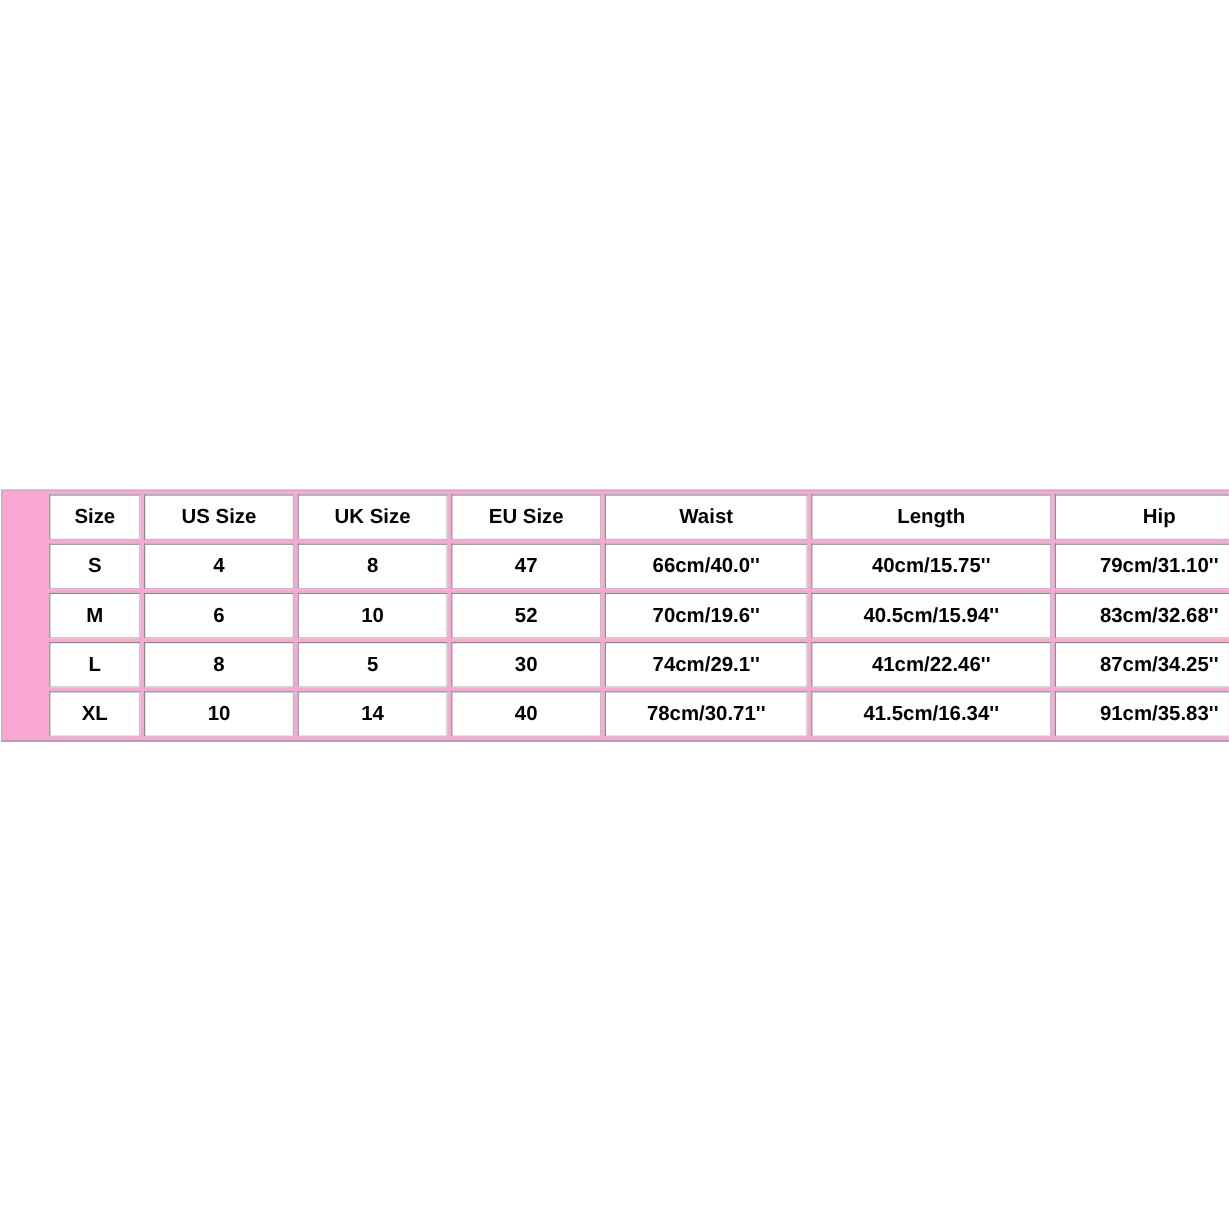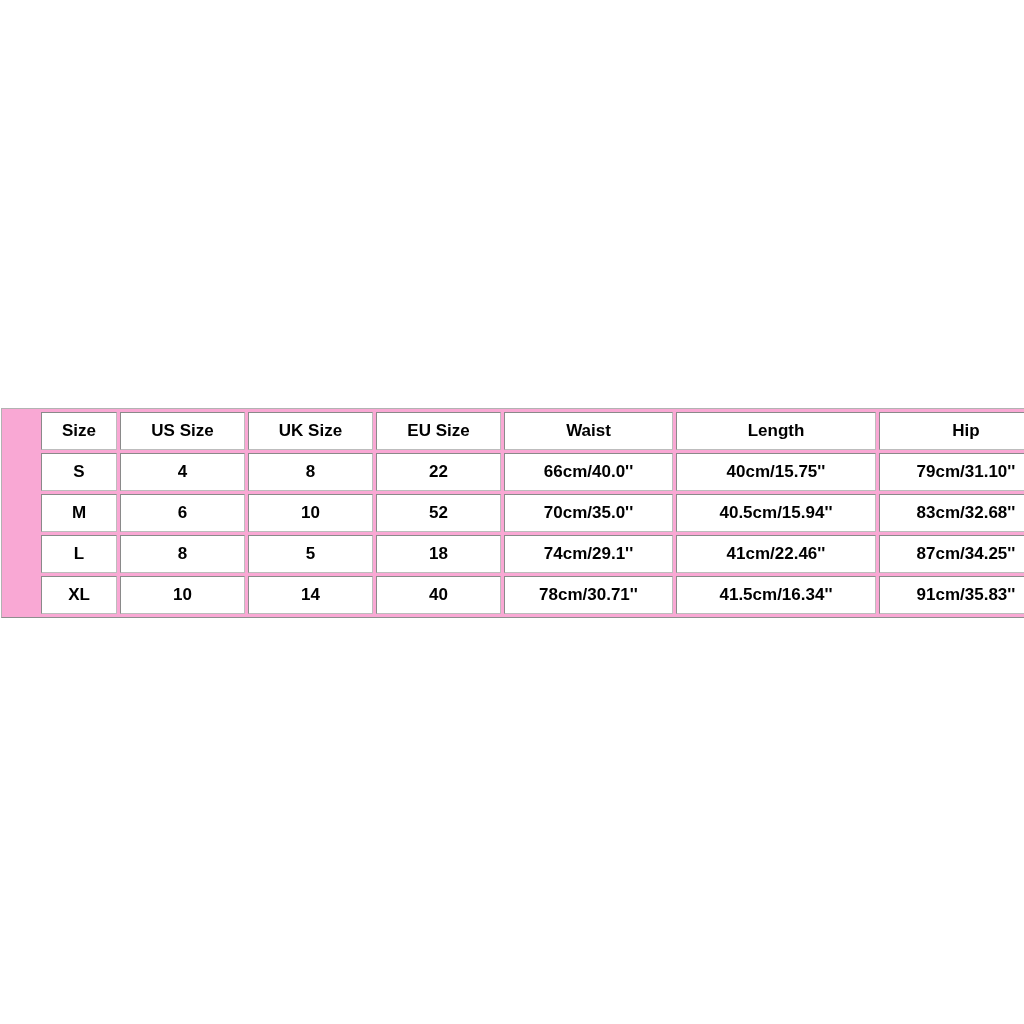--- a/index.html
+++ b/index.html
@@ -76,39 +76,39 @@
         <th>Waist</th>
         <th>Length</th>
         <th>Hip</th>
       </tr>
     </thead>
     <tbody>
       <tr>
         <td>S</td>
         <td>4</td>
         <td>8</td>
-        <td>22</td>
+        <td>47</td>
         <td>66cm/40.0''</td>
         <td>40cm/15.75''</td>
         <td>79cm/31.10''</td>
       </tr>
       <tr>
         <td>M</td>
         <td>6</td>
         <td>10</td>
         <td>52</td>
-        <td>70cm/35.0''</td>
+        <td>70cm/19.6''</td>
         <td>40.5cm/15.94''</td>
         <td>83cm/32.68''</td>
       </tr>
       <tr>
         <td>L</td>
         <td>8</td>
         <td>5</td>
-        <td>18</td>
+        <td>30</td>
         <td>74cm/29.1''</td>
         <td>41cm/22.46''</td>
         <td>87cm/34.25''</td>
       </tr>
       <tr>
         <td>XL</td>
         <td>10</td>
         <td>14</td>
         <td>40</td>
         <td>78cm/30.71''</td>

